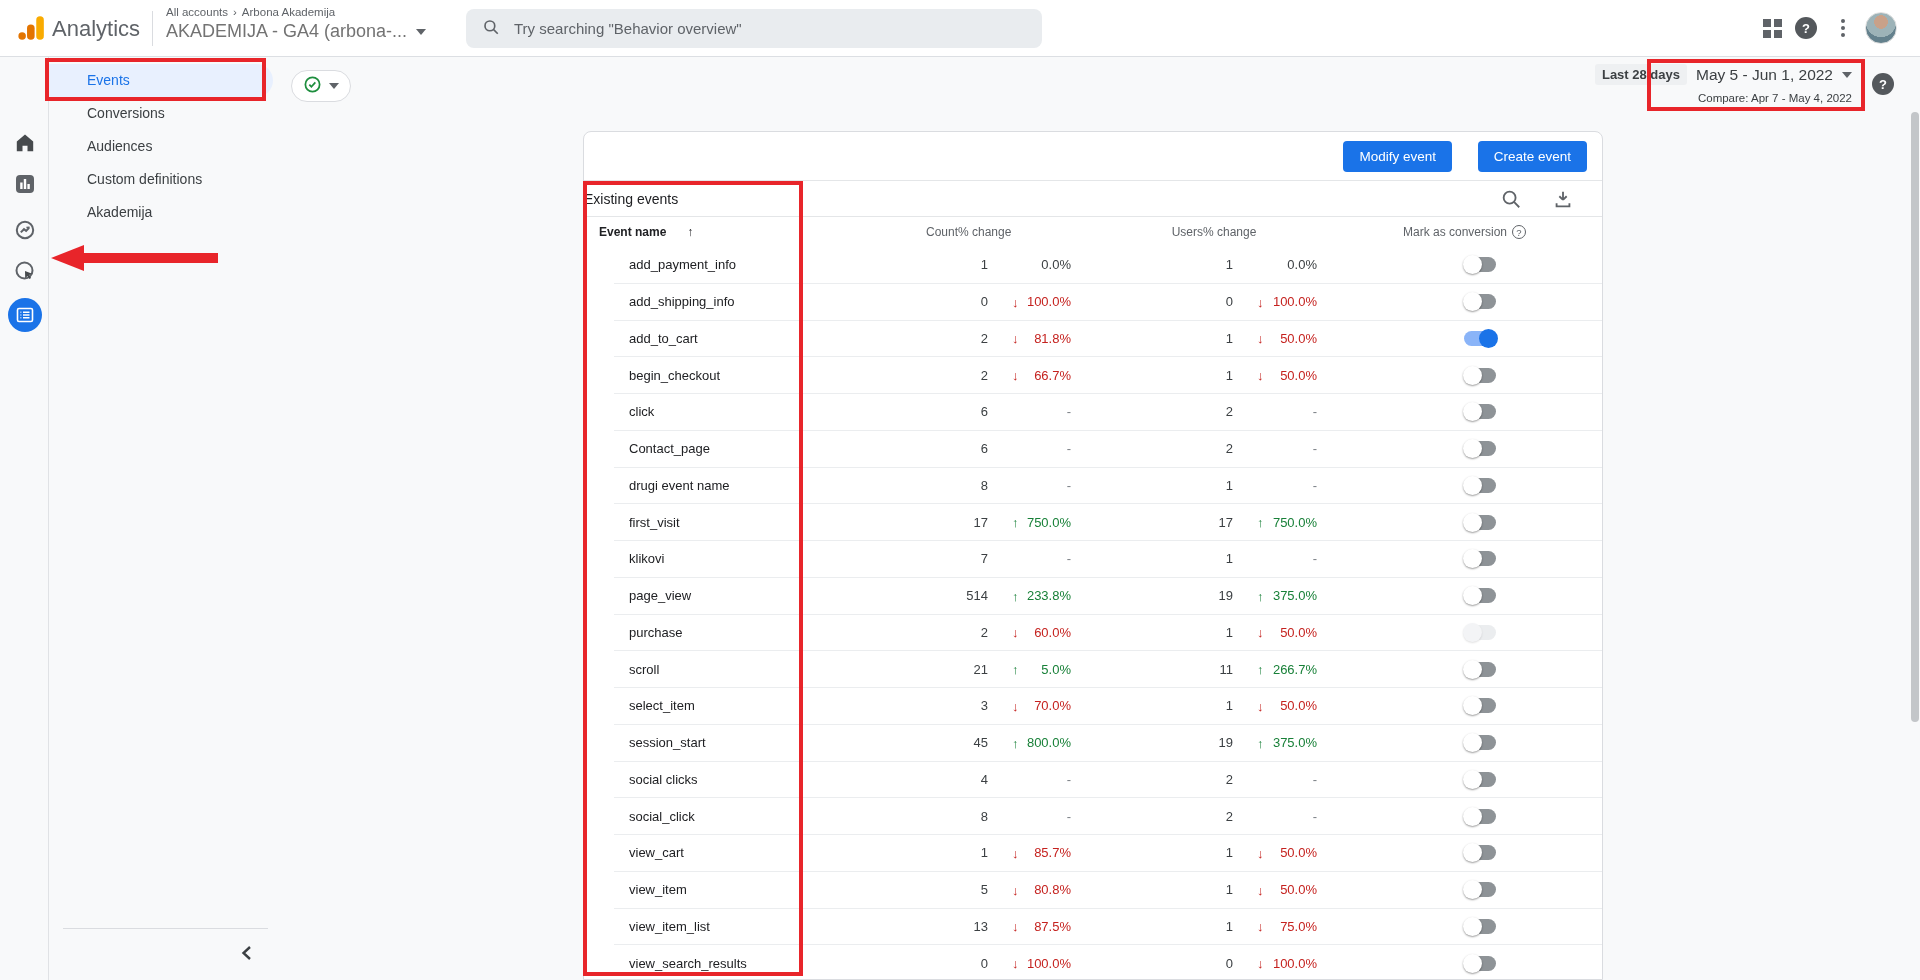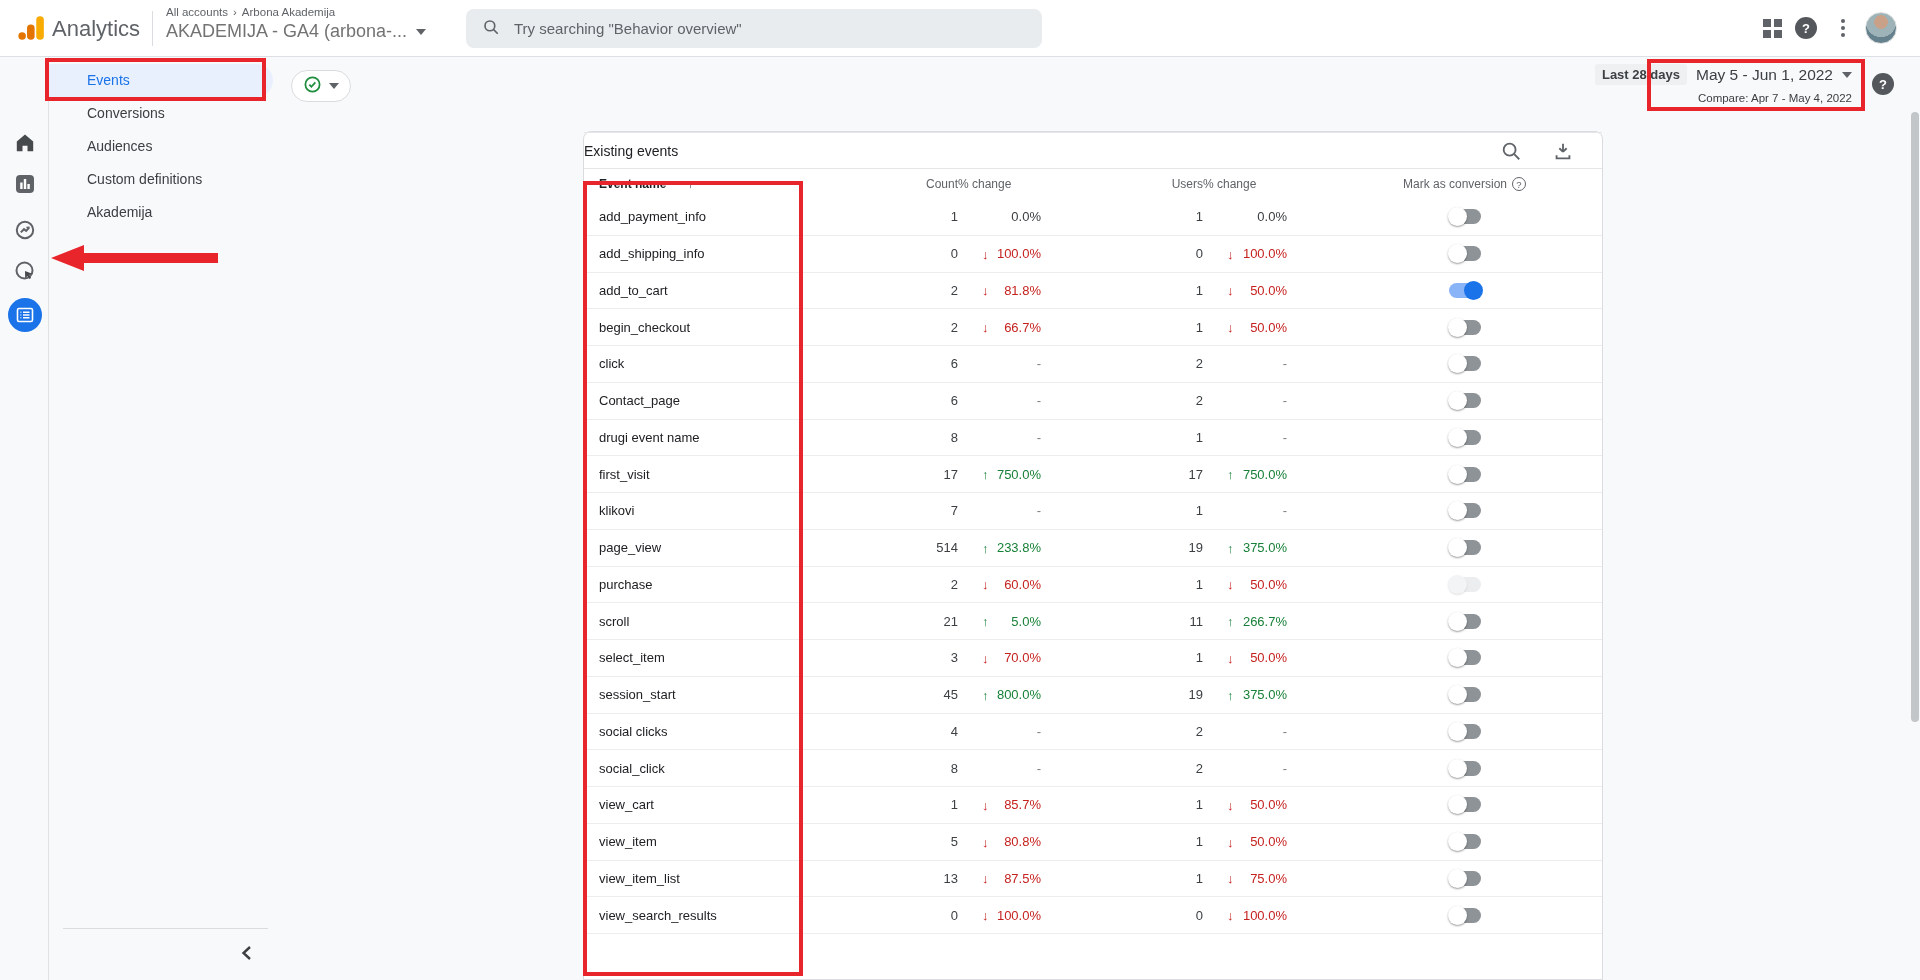--- a/index.html
+++ b/index.html
@@ -67,21 +67,21 @@
   .icon-search { right:80px; }
   .icon-download { right:28px; }
   .grid-cols { display:grid; grid-template-columns:280px 94px 83px 162px 84px 1fr; align-items:center; }
   .thead { height:30px; font-size:12px; color:#5f6368; }
   .h-name { padding-left:15px; font-weight:bold; color:#202124; display:flex; align-items:center; gap:21px; cursor:pointer; }
   .h-num { text-align:right; }
   .h-pct { padding-right:22px; }
   .h-conv { display:flex; align-items:center; justify-content:center; gap:5px; padding-left:40px; }
   .q-circle { width:14px; height:14px; border:1px solid #5f6368; border-radius:50%; font-size:9.5px;
     color:#5f6368; display:inline-flex; align-items:center; justify-content:center; }
-  .trow { height:36.75px; border-bottom:1px solid #ebedef; font-size:13px; }
+  .trow { height:36.75px; border-bottom:1px solid #ebedef; font-size:13px;margin-left:30px; }
   .cell-name { padding-left:15px; color:#202124; }
   .cell-num { text-align:right; color:#3c4043; }
   .cell-pct { position:relative; }
   .cell-pct .arr { position:absolute; left:24px; top:50%; transform:translateY(-50%); font-weight:bold; font-size:13px; }
   .cell-pct .val { display:block; text-align:right; }
   .down { color:#c5221f; } .up { color:#188038; } .flat { color:#3c4043; } .dash { color:#7a7f84; }
   .cell-conv { display:flex; justify-content:center; padding-left:40px; }
   .toggle { width:32px; height:15px; border-radius:8px; position:relative; cursor:pointer; }
   .toggle .knob { position:absolute; width:19px; height:19px; border-radius:50%; top:-2px; }
   .toggle.off { background:#8e9397; }
@@ -216,20 +216,24 @@
   <div class="date-line1">
     <span class="date-badge">Last 28 days</span>
     <span class="date-range">May 5 - Jun 1, 2022</span>
     <span class="caret-down"></span>
   </div>
   <div class="date-compare">Compare: Apr 7 - May 4, 2022</div>
 </div>
 <div class="ctx-help help-circle">?</div>
 
 <div class="card">
+  <div class="card-top">
+    <button class="btn btn-modify">Modify event</button>
+    <button class="btn btn-create">Create event</button>
+  </div>
   <div class="divider"></div>
   <div class="title-row">
     <span class="card-title">Existing events</span>
     <span class="icon-btn icon-search">
       <svg width="22" height="22" viewBox="0 0 24 24" fill="none" stroke="#5f6368" stroke-width="2">
         <circle cx="10.5" cy="10.5" r="6.5"></circle>
           <path d="M15.5 15.5 21 21"></path>
       </svg>
     </span>
     <span class="icon-btn icon-download">

